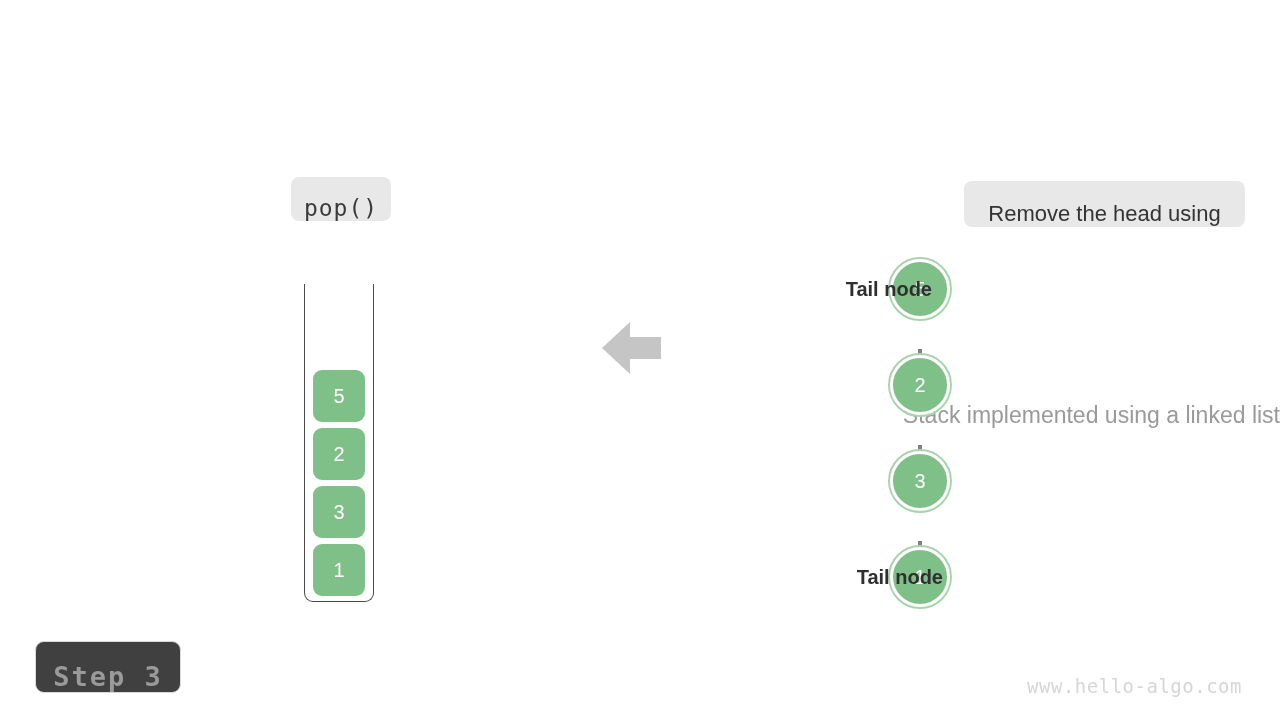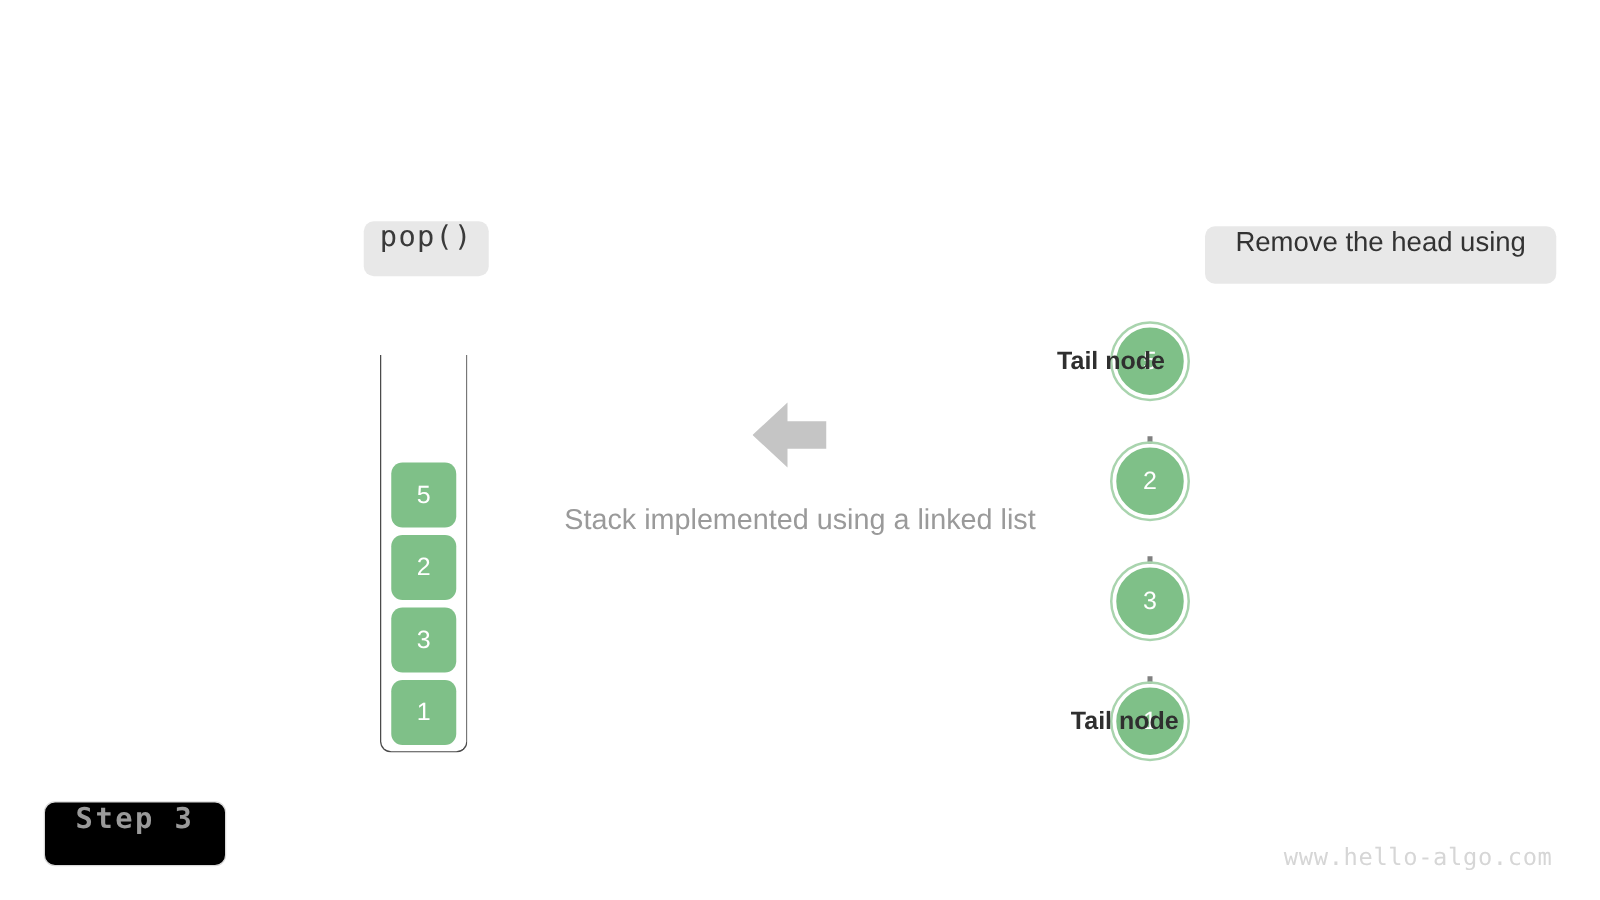--- a/index.html
+++ b/index.html
@@ -15,21 +15,21 @@
     font-family: "Liberation Sans", sans-serif;
     -webkit-font-smoothing: antialiased;
   }
 
   
   .badge {
     position: absolute;
     background: #e8e8e8;
     border-radius: 8px;
     display: flex;
-    align-items: flex-start;
+    align-items: flex-end;
     justify-content: center;
     color: #2f2f2f;
     box-sizing: border-box;
   }
   .badge-mono {
     font-family: "DejaVu Sans Mono", "Liberation Mono", monospace;
     letter-spacing: 1px;
   }
 
   
@@ -52,37 +52,37 @@
     font-size: 22px;
     color: #333333;
   }
 
   
   #step-badge {
     left: 35px;
     top: 641px;
     width: 146px;
     height: 52px;
-    background: #000000;
+    background: #404040;
     border: 1px solid #d9d9d9;
     border-radius: 9px;
     color: #9a9a9a;
-    font-size: 23px;
+    font-size: 27px;
     font-weight: bold;
     font-family: "DejaVu Sans Mono", "Liberation Mono", monospace;
     letter-spacing: 2px;
   }
 
   
   #caption {
     position: absolute;
     left: 0;
     top: 402px;
     width: 1280px;
-    text-align: center;
+    text-align: right;
     font-size: 23px;
     color: #9a9a9a;
   }
 
   
   #watermark {
     position: absolute;
     right: 38px;
     top: 675px;
     font-family: "DejaVu Sans Mono", "Liberation Mono", monospace;

